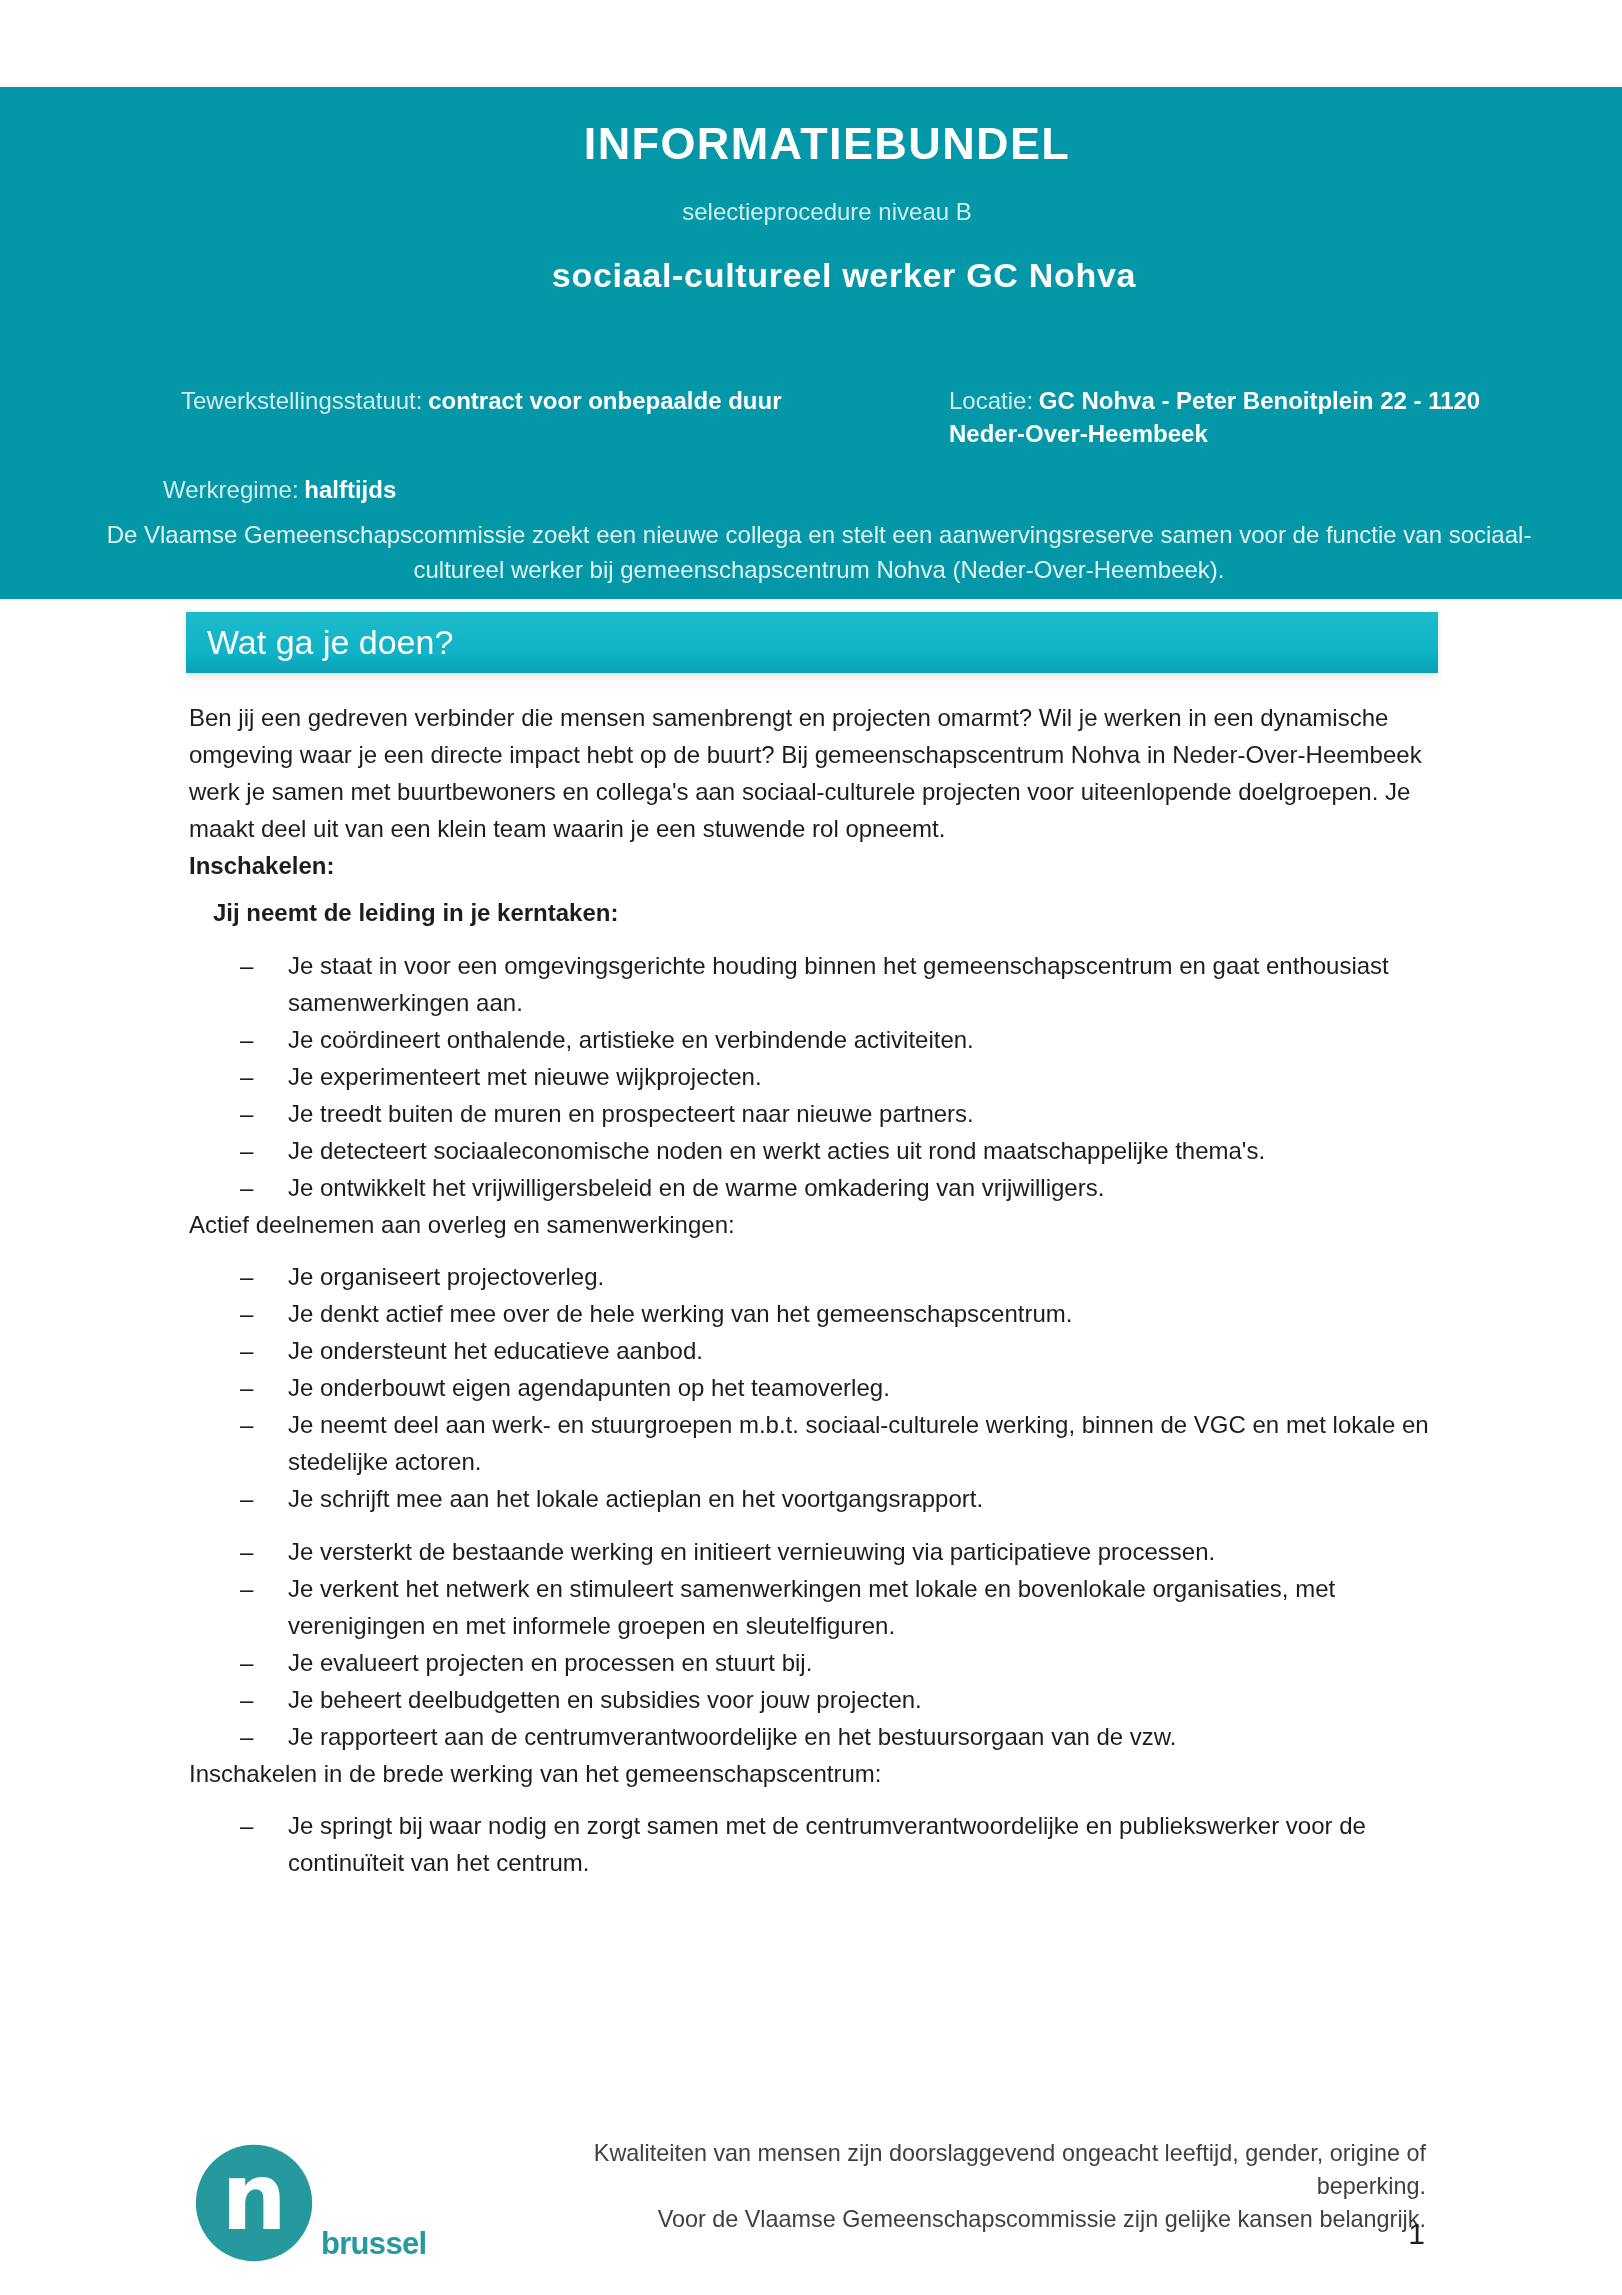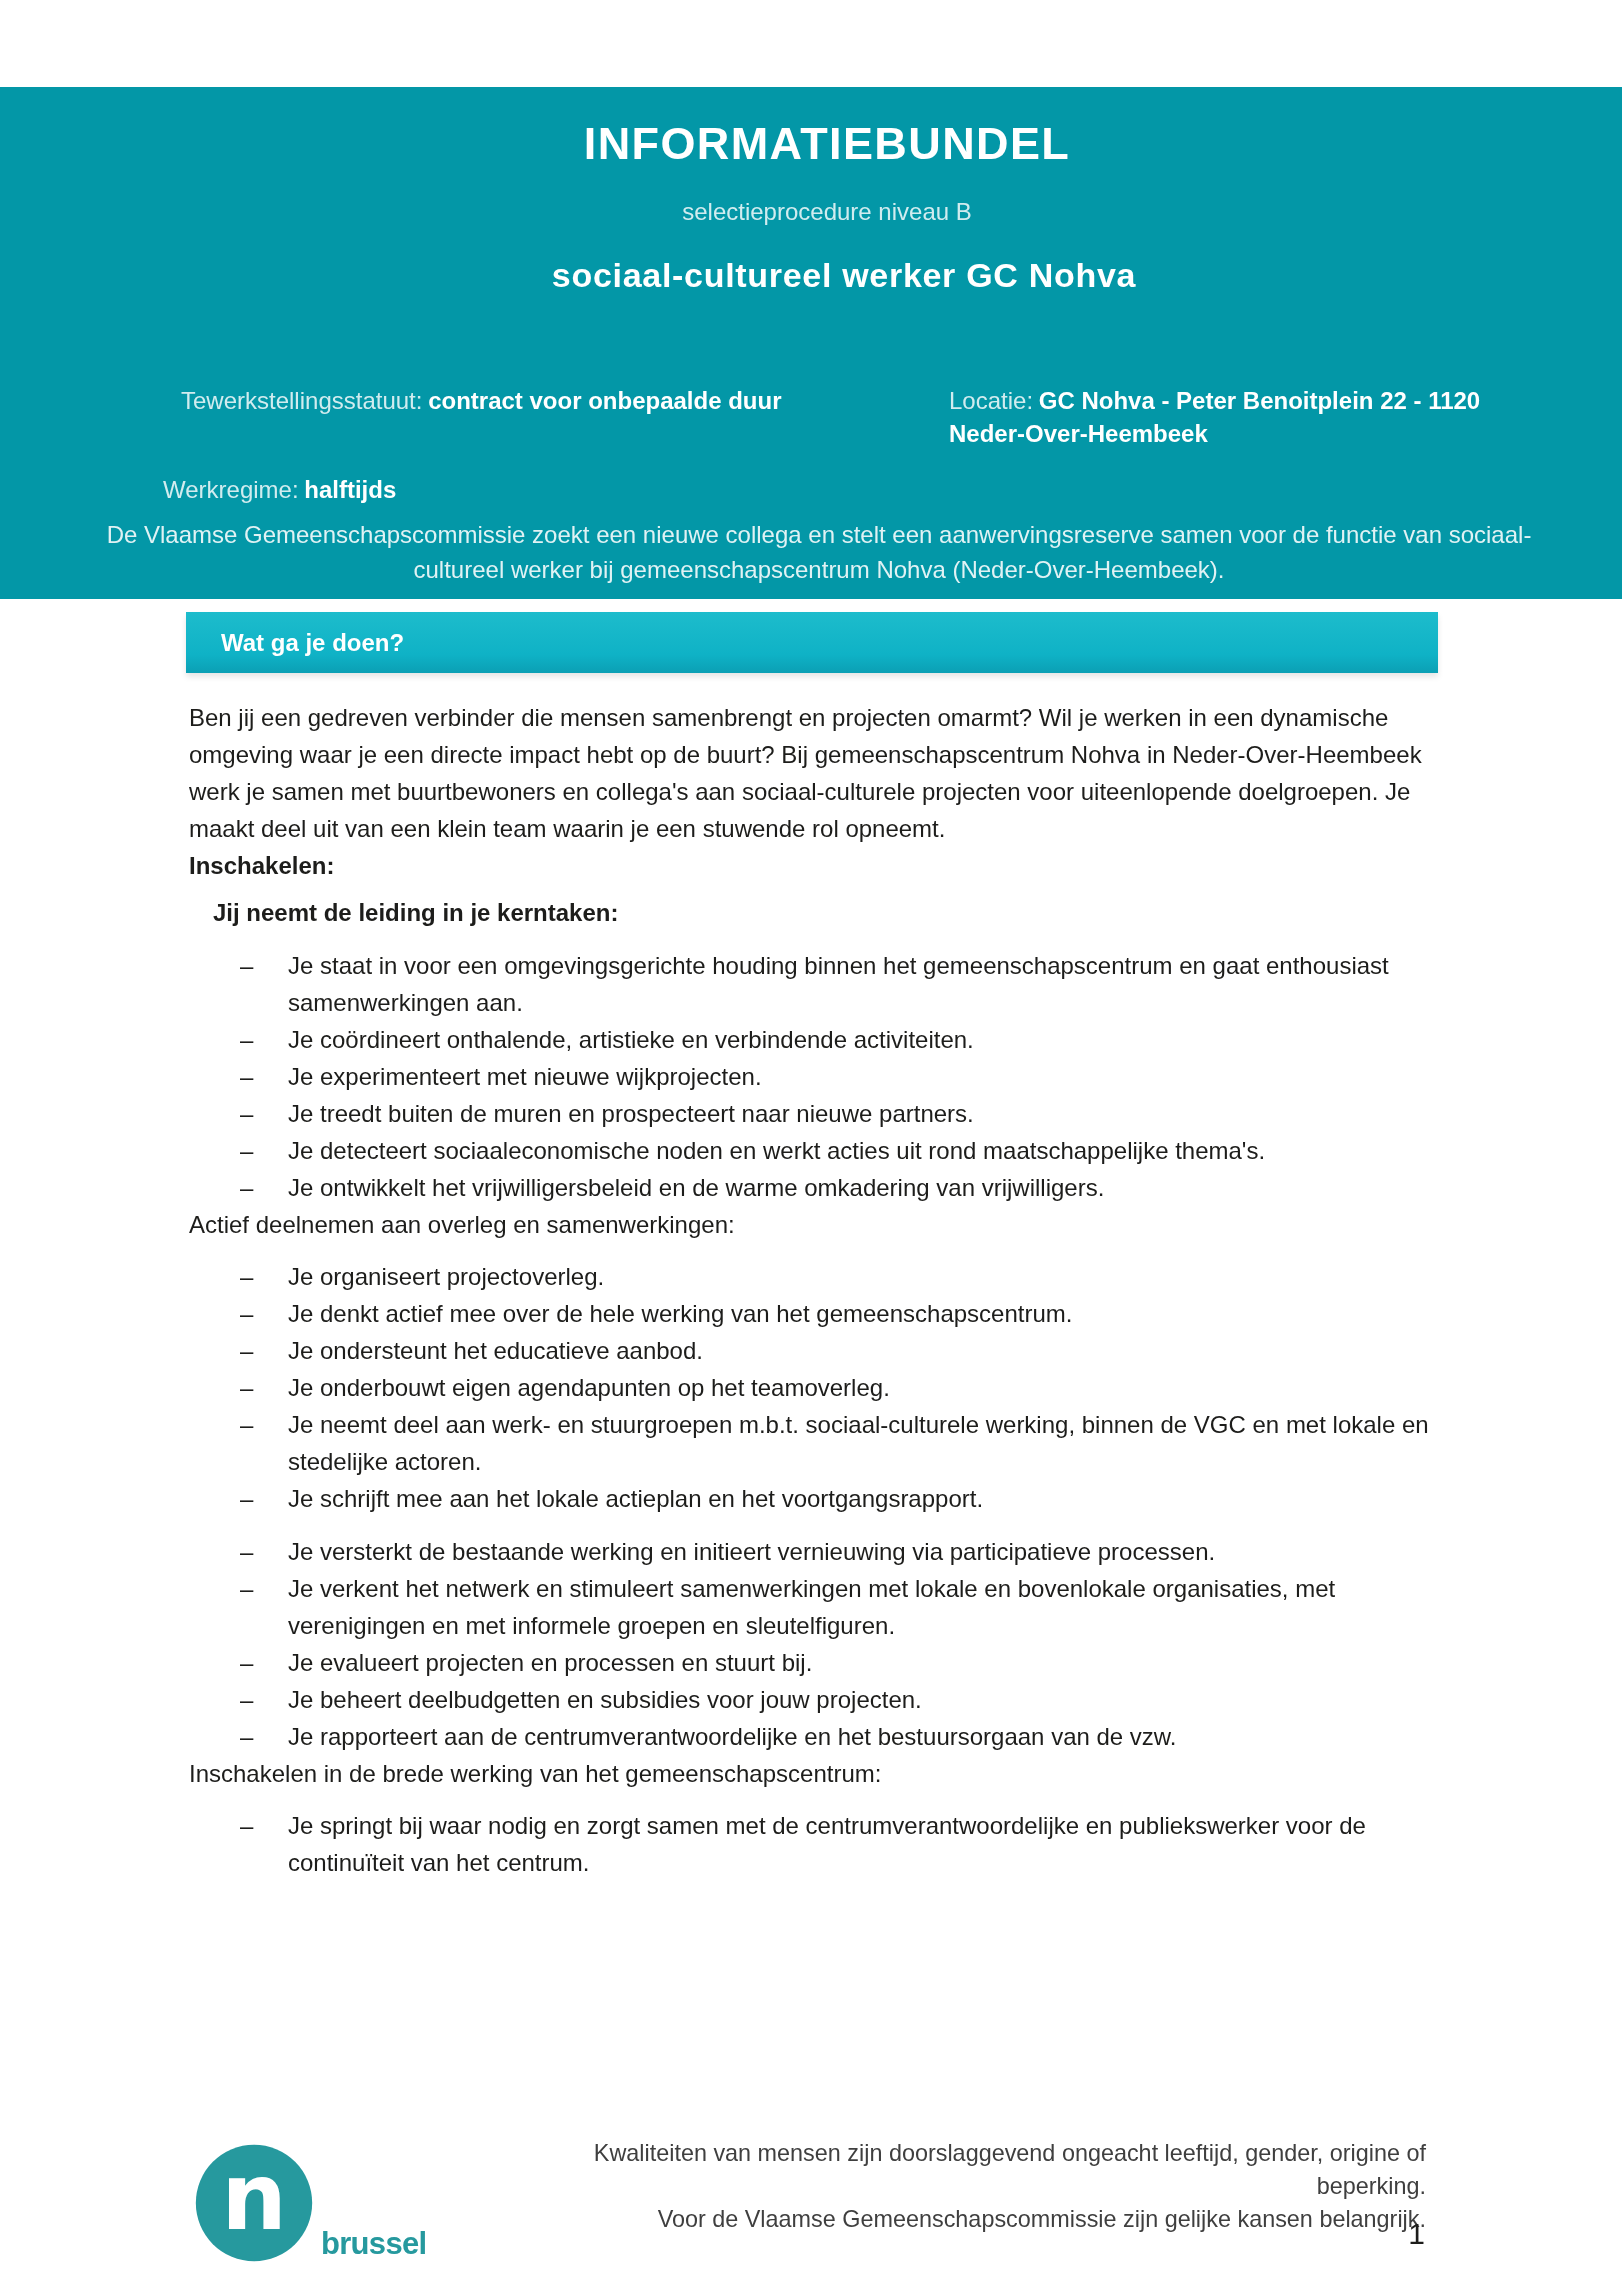--- a/index.html
+++ b/index.html
@@ -25,21 +25,21 @@
   .hero-intro{
     position:absolute;top:430px;left:0;width:100%;box-sizing:border-box;padding:0 106px;
     font-size:24px;line-height:35px;color:rgba(255,255,255,0.88);margin:0;text-align:center;
   }
   
   .section-bar{
     position:absolute;top:612px;left:186px;width:1252px;height:61px;
     background:linear-gradient(180deg,#1dbccc 0%,var(--bar-cyan,#0fb2c6) 70%,#0b9fb4 100%);
     display:flex;align-items:center;box-shadow:0 3.5px 5.7px rgba(0,0,0,0.10);
   }
-  .section-heading{color:#ffffff;font-size:24px;font-weight:bold;padding-left:35px;}
+  .section-heading{color:#ffffff;font-size:34px;font-weight:normal;padding-left:21px;}
   
   .main{position:absolute;top:699px;left:189px;width:1255px;font-size:24px;line-height:37px;}
   .main p{margin:0;}
   .opdrachten{margin-top:27px;font-weight:bold;}
   .group-heading{margin-top:28px;}
   .group-heading.first{margin-top:10px;font-weight:bold;margin-left:24px;}
   ul.bullets{list-style:none;margin:15.6px 0 0 0;padding:0;}
   ul.bullets li{position:relative;padding-left:99px;}
   .dash{position:absolute;left:51px;top:0;}
   

